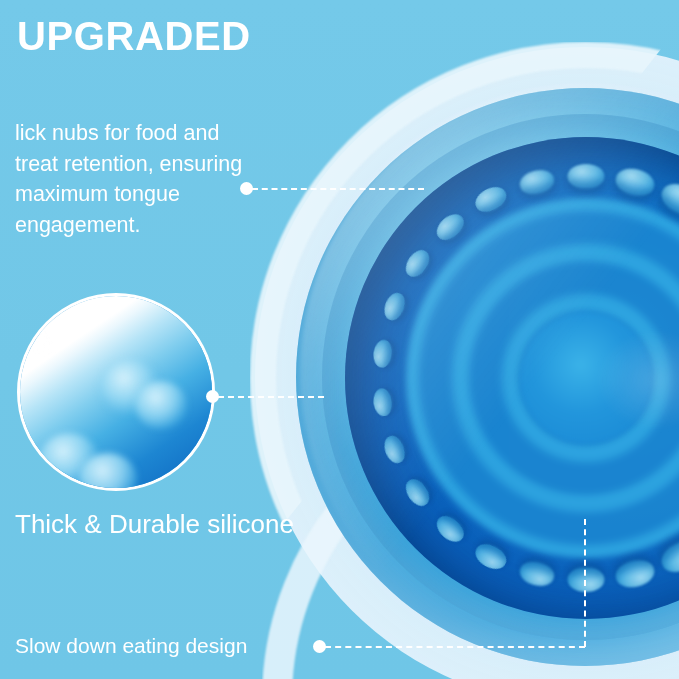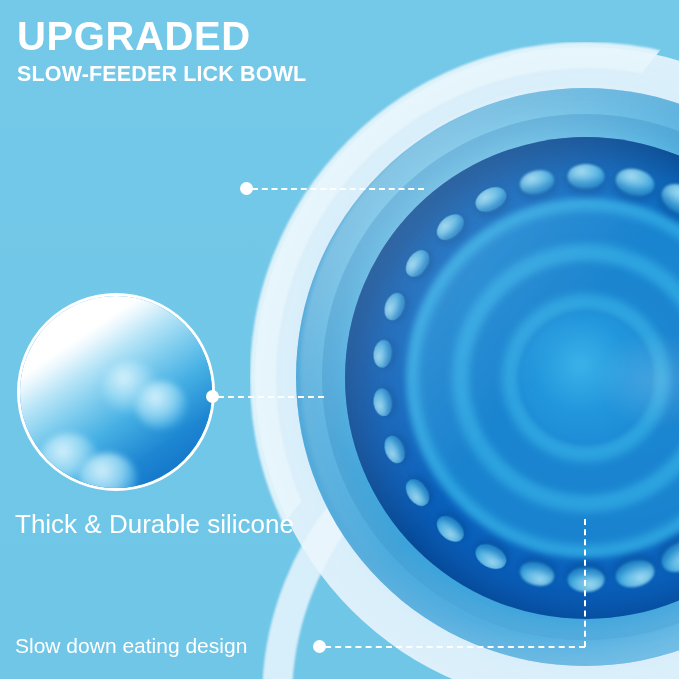--- a/index.html
+++ b/index.html
@@ -382,23 +382,26 @@
           <div class="nub" style="transform: translate(-49.1px, -196.1px) rotate(346.2deg) scale(0.752); opacity: 0.93;"></div>
         </div>
       <div class="well-lip-shadow"></div>
     </div>
 
     <div class="rim-gloss"></div>
   </div>
 
   <div class="headline">
     <h1 class="title-main">UPGRADED</h1>
-    <h2 class="title-sub">SLOW-FEEDER LICK BOWL</h2>
   </div>
 
+  <div class="feature-text" id="feature-1">lick nubs for food and
+treat retention, ensuring
+maximum tongue
+engagement.</div>
 
   <div class="feature-text" id="feature-2">Thick &amp; Durable silicone</div>
 
   <div class="feature-text" id="feature-3">Slow down eating design</div>
 
   <div class="detail-circle">
     <div class="detail-inner">
       <div class="detail-nub" id="detail-nub-a"></div>
       <div class="detail-nub" id="detail-nub-b"></div>
       <div class="detail-nub" id="detail-nub-c"></div>

